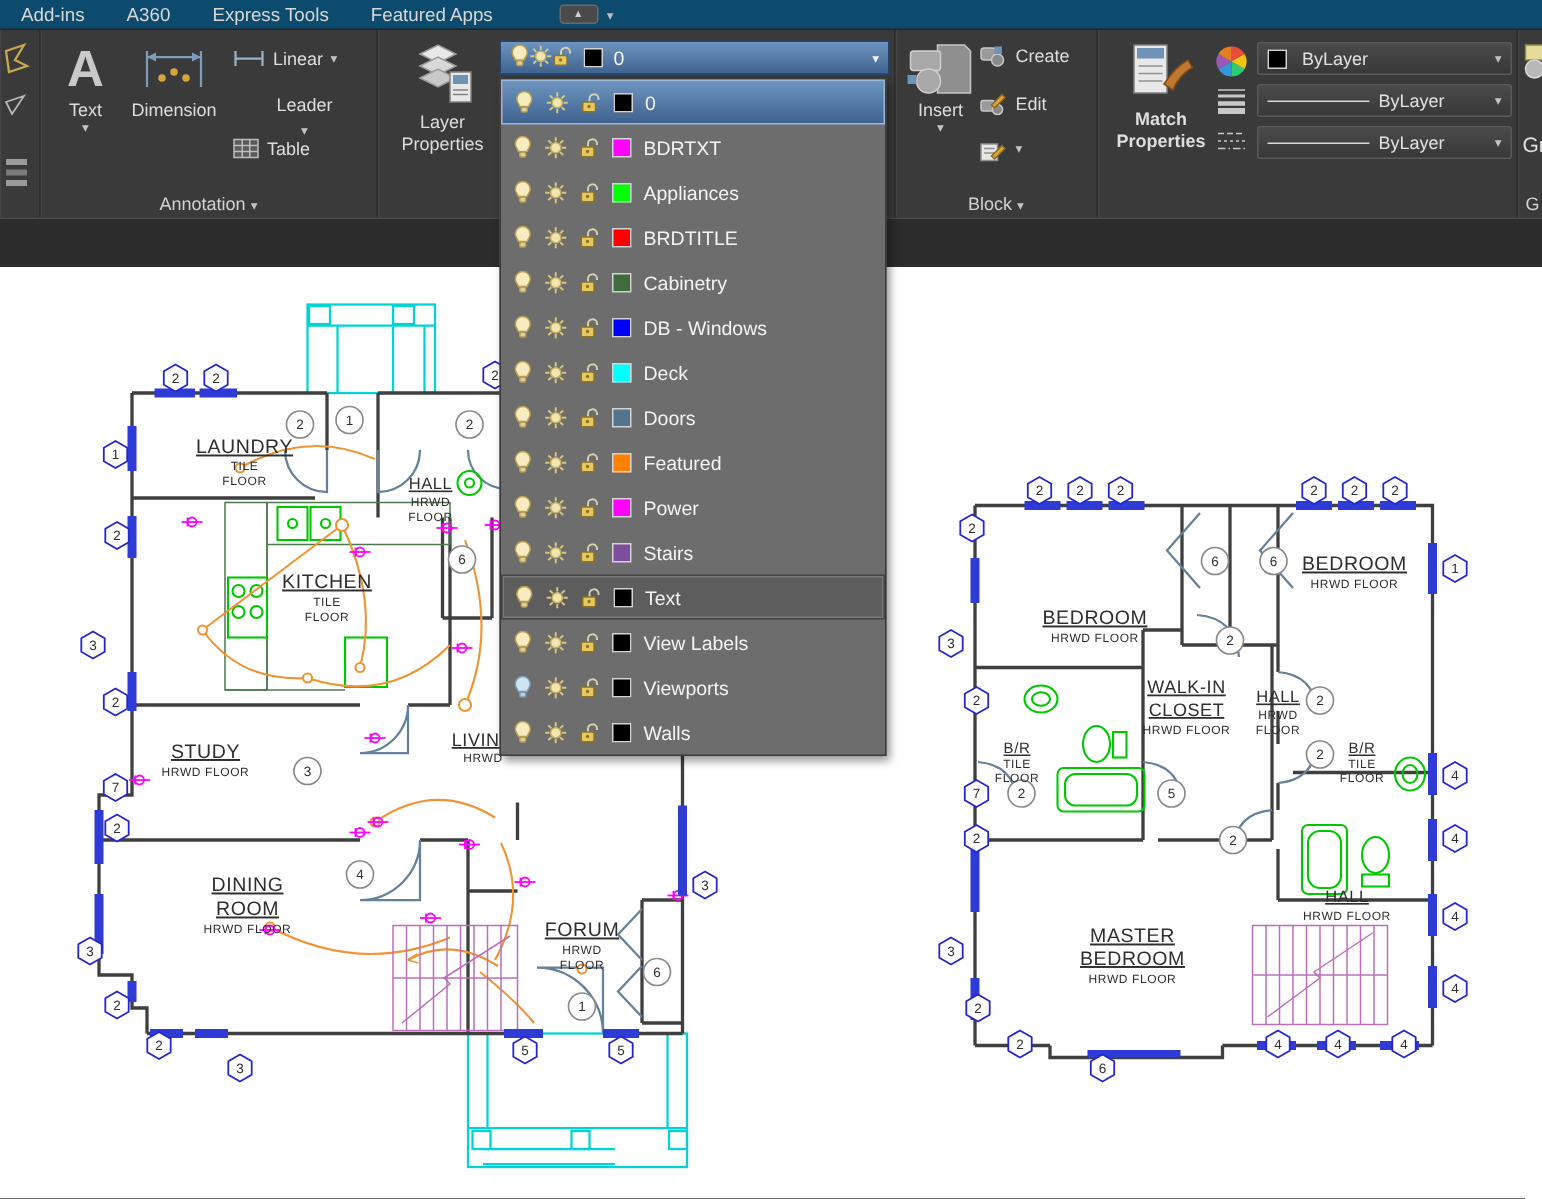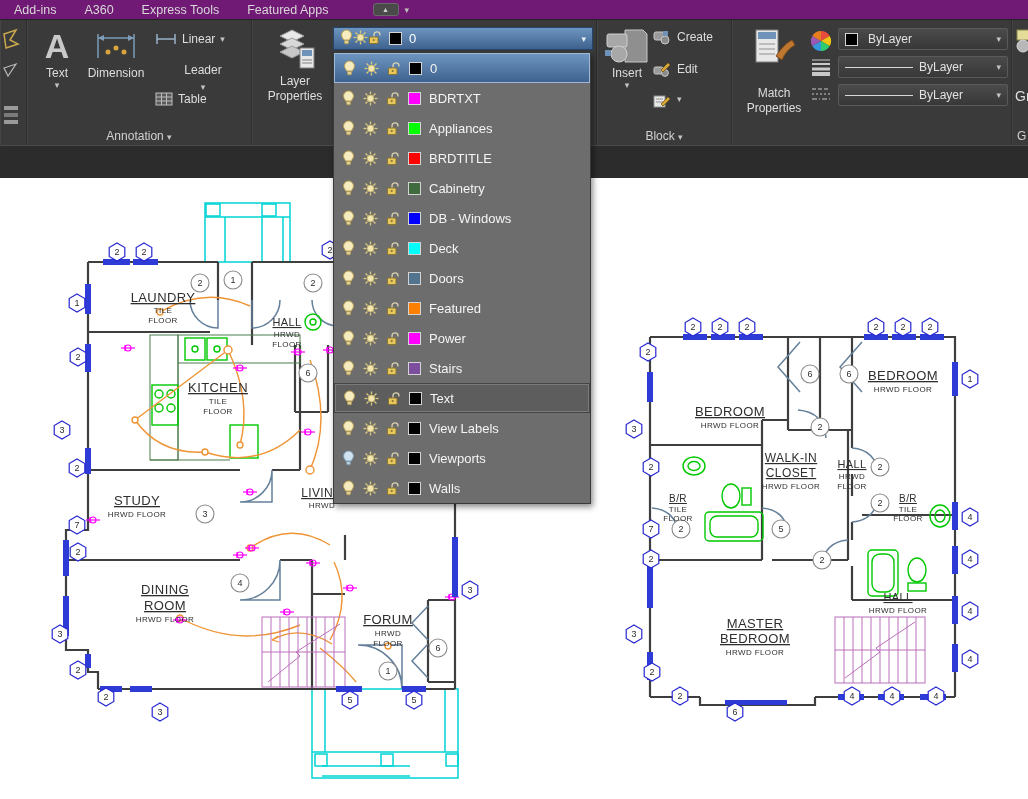--- a/index.html
+++ b/index.html
@@ -1,20 +1,20 @@
 <!DOCTYPE html>
 <html><head>
 <meta charset="utf-8">
 <style>
   html,body{margin:0;padding:0;background:#2b2b2b;}
   *{box-sizing:border-box;}
   #app{position:relative;width:1028px;height:799px;overflow:hidden;
        font-family:"Liberation Sans",sans-serif;color:#dcdcdc;background:#3a3a3a;}
   
-  #menubar{position:absolute;left:0;top:0;width:1028px;height:20px;background:#701a75;
+  #menubar{position:absolute;left:0;top:0;width:1028px;height:20px;background:#0c4a6e;
            border-bottom:1px solid #232323;display:flex;align-items:center;font-size:12.5px;color:#d8d8d8;}
   .menu-item{padding:0 14px;height:20px;line-height:20px;cursor:default;}
   #ribbon-toggle{margin-left:30px;width:26px;height:13px;background:#4a4a4a;border:1px solid #6a6a6a;
                  border-radius:3px;font-size:7px;line-height:11px;text-align:center;color:#cfcfcf;}
   .tiny-caret{font-size:9px;color:#bdbdbd;margin-left:6px;}
   
   #ribbon{position:absolute;left:0;top:20px;width:1028px;height:125px;background:#3a3a3a;}
   .panel{position:absolute;top:0;height:125px;border-right:1px solid #2d2d2d;box-shadow:1px 0 0 #454545 inset;}
   .panel-label{position:absolute;bottom:2px;left:0;right:0;text-align:center;font-size:12px;color:#d2d2d2;}
   .rb-label{font-size:12px;color:#dedede;text-align:center;}
@@ -191,21 +191,21 @@
     <div class="panel" style="left:732px;width:280px;">
       <div id="btn-match">
         <svg class="icon" width="44" height="44" style="margin:0 auto">
           <rect x="4" y="4" width="22" height="32" fill="#e8e8e8" stroke="#808080"></rect>
           <rect x="6" y="6" width="18" height="7" fill="#6f93b8"></rect>
           <line x1="7" y1="18" x2="23" y2="18" stroke="#909090"></line>
             <line x1="7" y1="23" x2="23" y2="23" stroke="#909090"></line>
             <line x1="7" y1="28" x2="23" y2="28" stroke="#909090"></line>
           <path d="M24 30 Q32 18 40 14 l3 5 Q34 24 30 34 Z" fill="#c07830" stroke="#7a4a18"></path>
         </svg>
-        <div style="line-height:15px;margin-top:16px;">Match Properties</div>
+        <div style="line-height:15px;margin-top:2px;font-weight:bold;">Match Properties</div>
       </div>
       <svg class="icon" width="22" height="22" style="position:absolute;left:78px;top:10px;">
         <circle cx="11" cy="11" r="10" fill="#444"></circle>
         <path d="M11 11 L11 1 A10 10 0 0 1 19.7 6 Z" fill="#e74c3c"></path>
         <path d="M11 11 L19.7 6 A10 10 0 0 1 19.7 16 Z" fill="#f1c40f"></path>
         <path d="M11 11 L19.7 16 A10 10 0 0 1 11 21 Z" fill="#2ecc71"></path>
         <path d="M11 11 L11 21 A10 10 0 0 1 2.3 16 Z" fill="#3498db"></path>
         <path d="M11 11 L2.3 16 A10 10 0 0 1 2.3 6 Z" fill="#9b59b6"></path>
         <path d="M11 11 L2.3 6 A10 10 0 0 1 11 1 Z" fill="#e67e22"></path>
       </svg>

